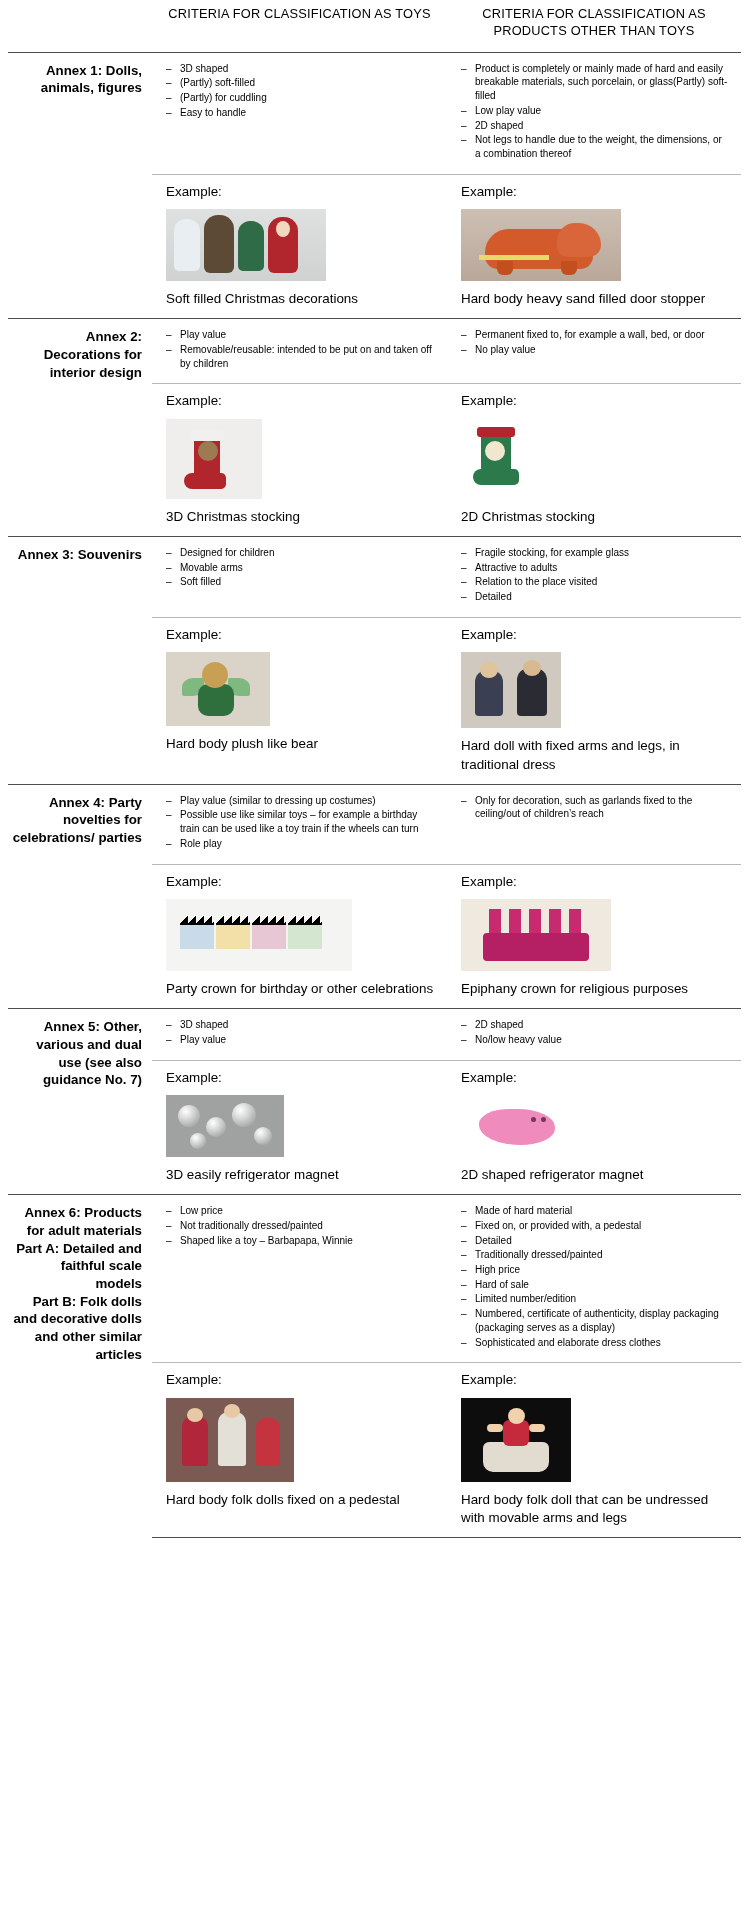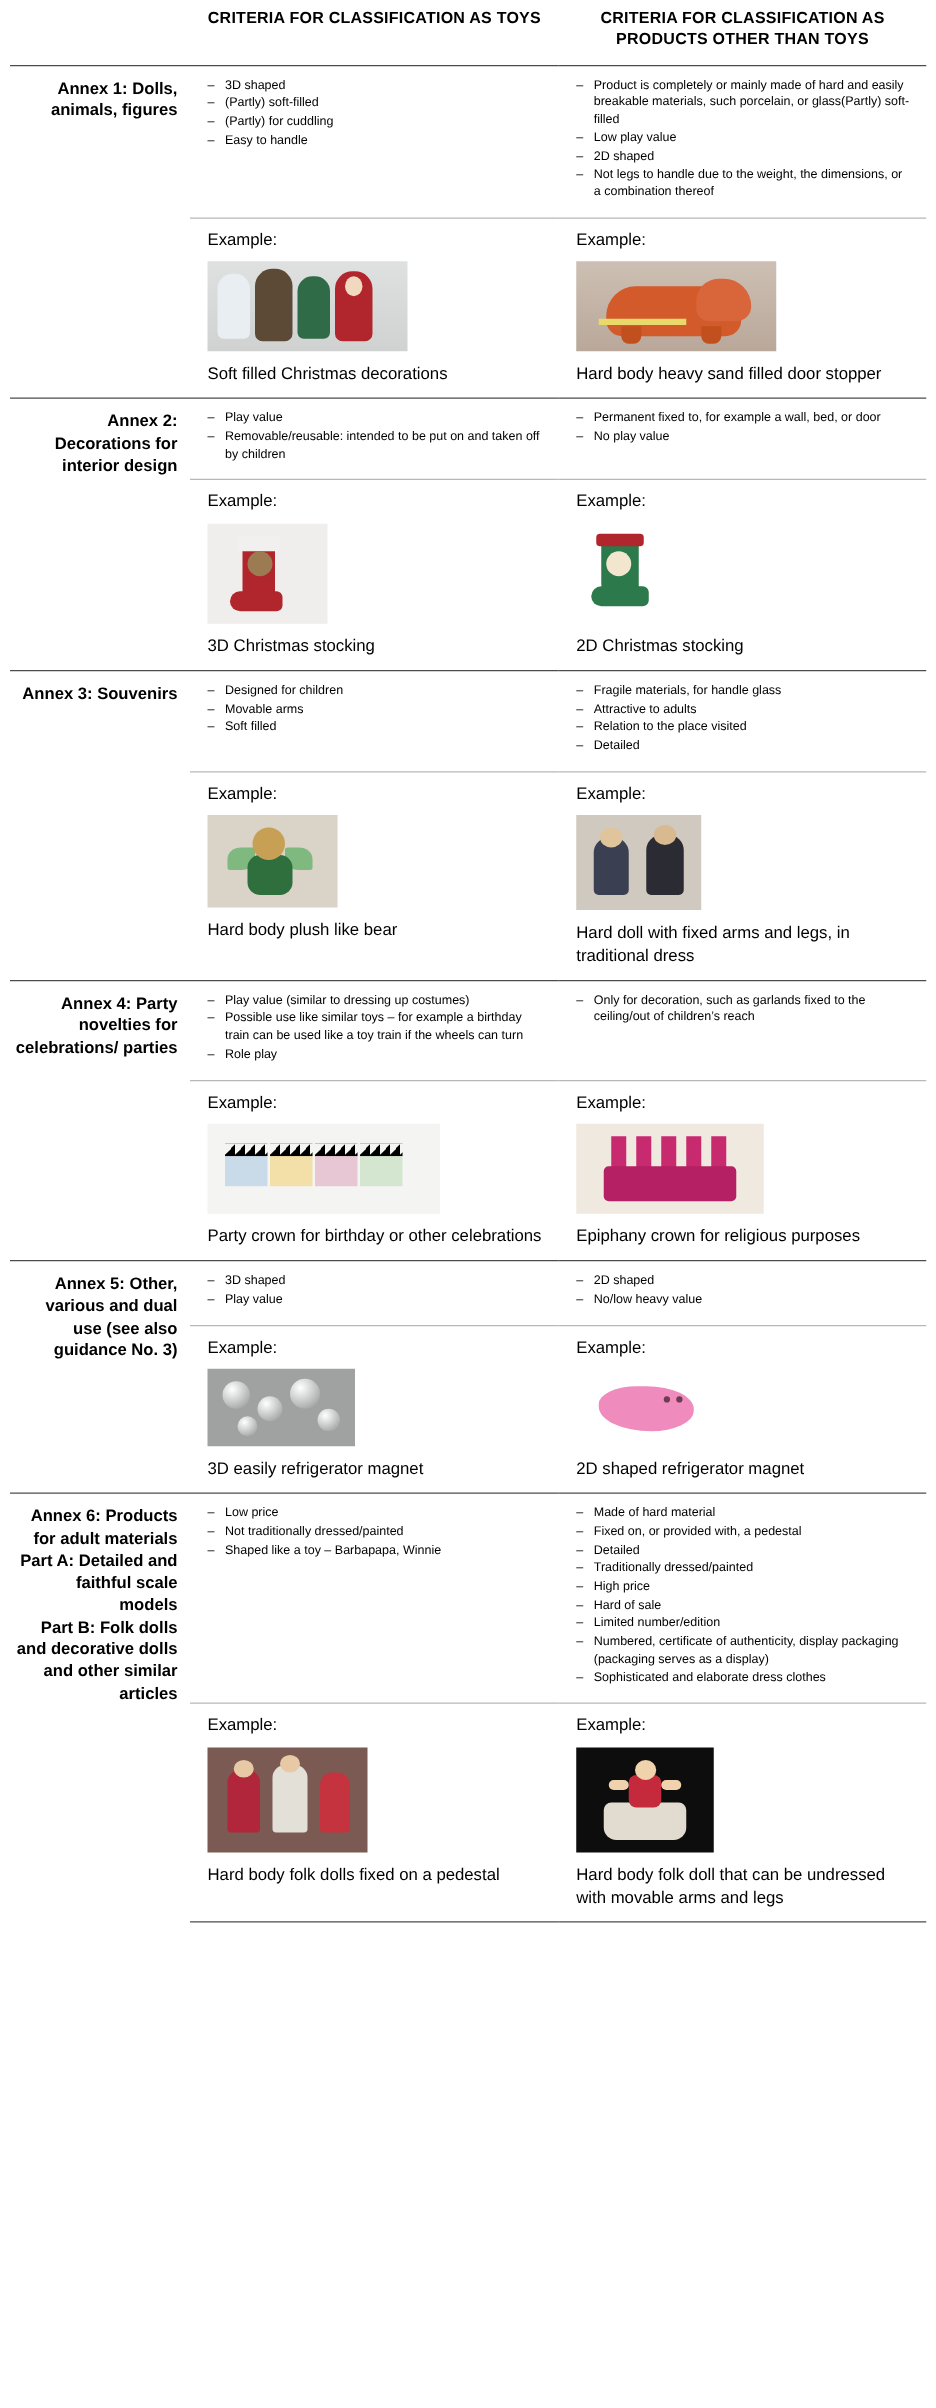--- a/index.html
+++ b/index.html
@@ -25,21 +25,21 @@
     table-layout: fixed;
   }
   col.c1 { width: 144px; }
   col.c2 { width: 295px; }
   col.c3 { width: 294px; }
 
   td, th { vertical-align: top; padding: 0; }
 
   .hdr-cell {
     text-align: center;
-    font-weight: bold;
+    font-weight: normal;
     font-size: 12.8px;
     line-height: 1.32;
     padding: 6px 14px 12px 14px;
     letter-spacing: .2px;
   }
   .hdr-blank { border: none; }
 
   tr.section-row > td {
     border-top: 1.6px solid #4d4d4d;
   }
@@ -319,21 +319,21 @@
     <td class="annex-cell" rowspan="2">Annex 3: Souvenirs</td>
     <td class="crit-cell">
       <ul class="dashlist">
         <li>Designed for children</li>
         <li>Movable arms</li>
         <li>Soft filled</li>
       </ul>
     </td>
     <td class="crit-cell">
       <ul class="dashlist">
-        <li>Fragile materials, for handle glass</li>
+        <li>Fragile stocking, for example glass</li>
         <li>Attractive to adults</li>
         <li>Relation to the place visited</li>
         <li>Detailed</li>
       </ul>
     </td>
   </tr>
   <tr class="example-row">
     <td class="ex-cell">
       <div class="ex-label">Example:</div>
       <div class="ex-img-wrap">
@@ -398,21 +398,21 @@
                 <span class="sub spk s4"></span>
                 <span class="sub spk s5"></span>
                 <span class="sub band"></span>
         </div>
       </div>
       <div class="ex-caption">Epiphany crown for religious purposes</div>
     </td>
   </tr>
 
   <tr class="section-row">
-    <td class="annex-cell" rowspan="2">Annex 5: Other, various and dual use (see also guidance No. 3)</td>
+    <td class="annex-cell" rowspan="2">Annex 5: Other, various and dual use (see also guidance No. 7)</td>
     <td class="crit-cell">
       <ul class="dashlist">
         <li>3D shaped</li>
         <li>Play value</li>
       </ul>
     </td>
     <td class="crit-cell">
       <ul class="dashlist">
         <li>2D shaped</li>
         <li>No/low heavy value</li>

